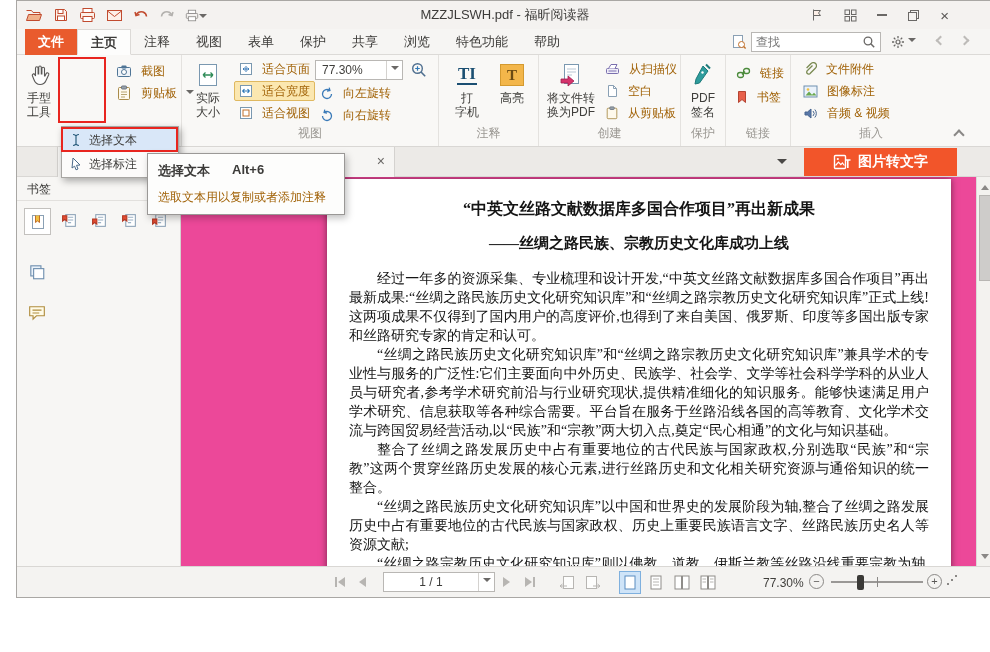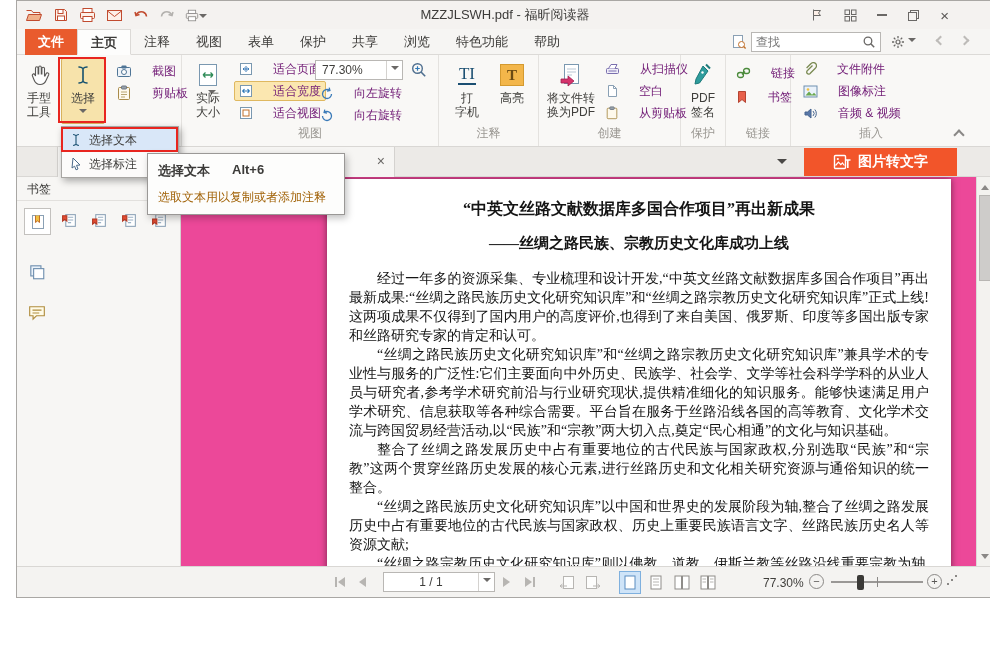--- a/index.html
+++ b/index.html
@@ -27,26 +27,26 @@
 .chev.l{transform:rotate(45deg)}
 .chev.r{transform:rotate(-135deg)}
 
 .ribbon{position:absolute;left:0;top:54px;width:100%;height:92px;background:#f9f8f6;border-bottom:1px solid #d9d7d4}
 .rgroup{position:absolute;top:0;height:91px;border-right:1px solid #e4e2df}
 .glabel{position:absolute;left:0;right:0;bottom:4px;text-align:center;font-size:12px;color:#9a9792}
 .bigbtn{position:absolute;top:3px;height:66px;display:flex;flex-direction:column;align-items:center;padding-top:2px;border:1px solid transparent;border-radius:2px}
 .bigbtn .icn{height:28px;display:flex;align-items:center;justify-content:center;margin-bottom:2px}
 .bl{font-size:12px;line-height:14px;color:#3f3e3b;white-space:nowrap}
 .bigbtn.open{background:#f7e3ab;border-color:#d8b25c}
-.smallbtn{position:absolute;height:20px;display:flex;align-items:center;gap:20px;font-size:12px;color:#701a75;white-space:nowrap;padding:0 4px;border:1px solid transparent;border-radius:2px}
+.smallbtn{position:absolute;height:20px;display:flex;align-items:center;gap:9px;font-size:12px;color:#a16207;white-space:nowrap;padding:0 4px;border:1px solid transparent;border-radius:2px}
 .sel-beige{background:#fbe7b0;border-color:#dfb860}
 .zoombox{position:absolute;left:133px;top:5px;width:88px;height:20px;background:#fff;border:1px solid #b9b7b4;display:flex;align-items:center;font-size:12px;color:#3f3e3b}
 .zoombox .zv{flex:1;padding-left:6px}
 .zoombox .zc{width:16px;height:100%;border-left:1px solid #d4d2cf;display:flex;align-items:center;justify-content:center}
-.tw{font-family:"Liberation Serif",serif;font-size:17px;font-weight:normal;color:#1b4f72;border-bottom:2px solid #1b4f72;line-height:1.1;padding:0 1px}
+.tw{font-family:"Liberation Serif",serif;font-size:17px;font-weight:bold;color:#1b4f72;border-bottom:2px solid #1b4f72;line-height:1.1;padding:0 1px}
 .hl{display:inline-flex;align-items:center;justify-content:center;width:24px;height:22px;background:#f3b64a;border:1px solid #d49a30;color:#6b4a12;font-weight:bold;font-family:"Liberation Serif",serif;font-size:15px}
 .chup{width:8px;height:8px;border-top:2px solid #8a8886;border-right:2px solid #8a8886;transform:rotate(-45deg);display:inline-block}
 
 .ddmenu{position:absolute;left:44px;top:125px;width:118px;background:#fcfbfa;border:1px solid #a8a6a3;box-shadow:2px 3px 7px rgba(0,0,0,.32);z-index:50;padding:1px}
 .mi{height:24px;display:flex;align-items:center;gap:7px;padding:0 7px;font-size:12px;color:#3c3b39}
 .mi.sel{background:#d9e7f8}
 .tooltip{position:absolute;left:130px;top:152px;width:198px;background:#fdfdfc;border:1px solid #9a9896;box-shadow:2px 3px 7px rgba(0,0,0,.25);z-index:60;padding:8px 10px}
 .tt1{font-size:13px;font-weight:bold;color:#3c3b39;display:flex;gap:22px}
 .tt2{font-size:12px;color:#a16207;margin-top:9px}
 .redbox{position:absolute;border:2px solid #e8251f;z-index:70;pointer-events:none}
@@ -222,29 +222,20 @@
     <div class="rgroup" style="left:0;width:165px">
       <div class="bigbtn" style="left:2px;width:40px">
         <span class="icn">
             <svg width="24" height="24" viewBox="0 0 24 24">
               <path d="M8.5 12V5.2c0-.8.6-1.4 1.3-1.4s1.3.6 1.3 1.4V11h.6V4.4c0-.8.6-1.4 1.3-1.4s1.3.6 1.3 1.4V11h.6V5.6c0-.8.6-1.4 1.3-1.4s1.3.6 1.3 1.4V13h.5l1.2-2.4c.3-.7 1.1-1 1.8-.7.7.3 1 1.1.7 1.8L19 17.5c-1.1 2.6-2.9 4-5.9 4-3.4 0-5-1.8-6.1-4.8l-1.6-4c-.3-.7.1-1.5.8-1.8.7-.2 1.4.1 1.7.8l.6 1.3z" fill="#fdfdfd" stroke="#5a5856" stroke-width="1.1"></path>
             </svg>
           </span>
         <span class="bl">手型</span>
         <span class="bl">工具</span>
       </div>
-      <div class="bigbtn open" style="left:44px;width:44px">
-        <span class="icn">
-            <svg width="22" height="22" viewBox="0 0 22 22">
-              <path d="M7 3c2 0 3 .6 4 1.5C12 3.6 13 3 15 3M11 4.5v13M7 19c2 0 3-.6 4-1.5 1 .9 2 1.5 4 1.5" fill="none" stroke="#14506e" stroke-width="1.6" stroke-linecap="round"></path>
-            </svg>
-          </span>
-        <span class="bl">选择</span>
-        <span class="caret cdown" style="margin-top:4px"></span>
-      </div>
       <div class="smallbtn" style="left:94px;top:6px">
         <span class="ic">
             <svg width="16" height="16" viewBox="0 0 16 16">
               <rect x="1.5" y="4.5" width="13" height="9" rx="1" fill="#eef3f8" stroke="#4f7596"></rect>
               <circle cx="8" cy="9" r="2.5" fill="#fff" stroke="#4f7596"></circle>
               <rect x="5.5" y="2.5" width="5" height="3" rx=".8" fill="#4f7596"></rect>
             </svg>
           </span>
         <span>截图</span>
       </div>

